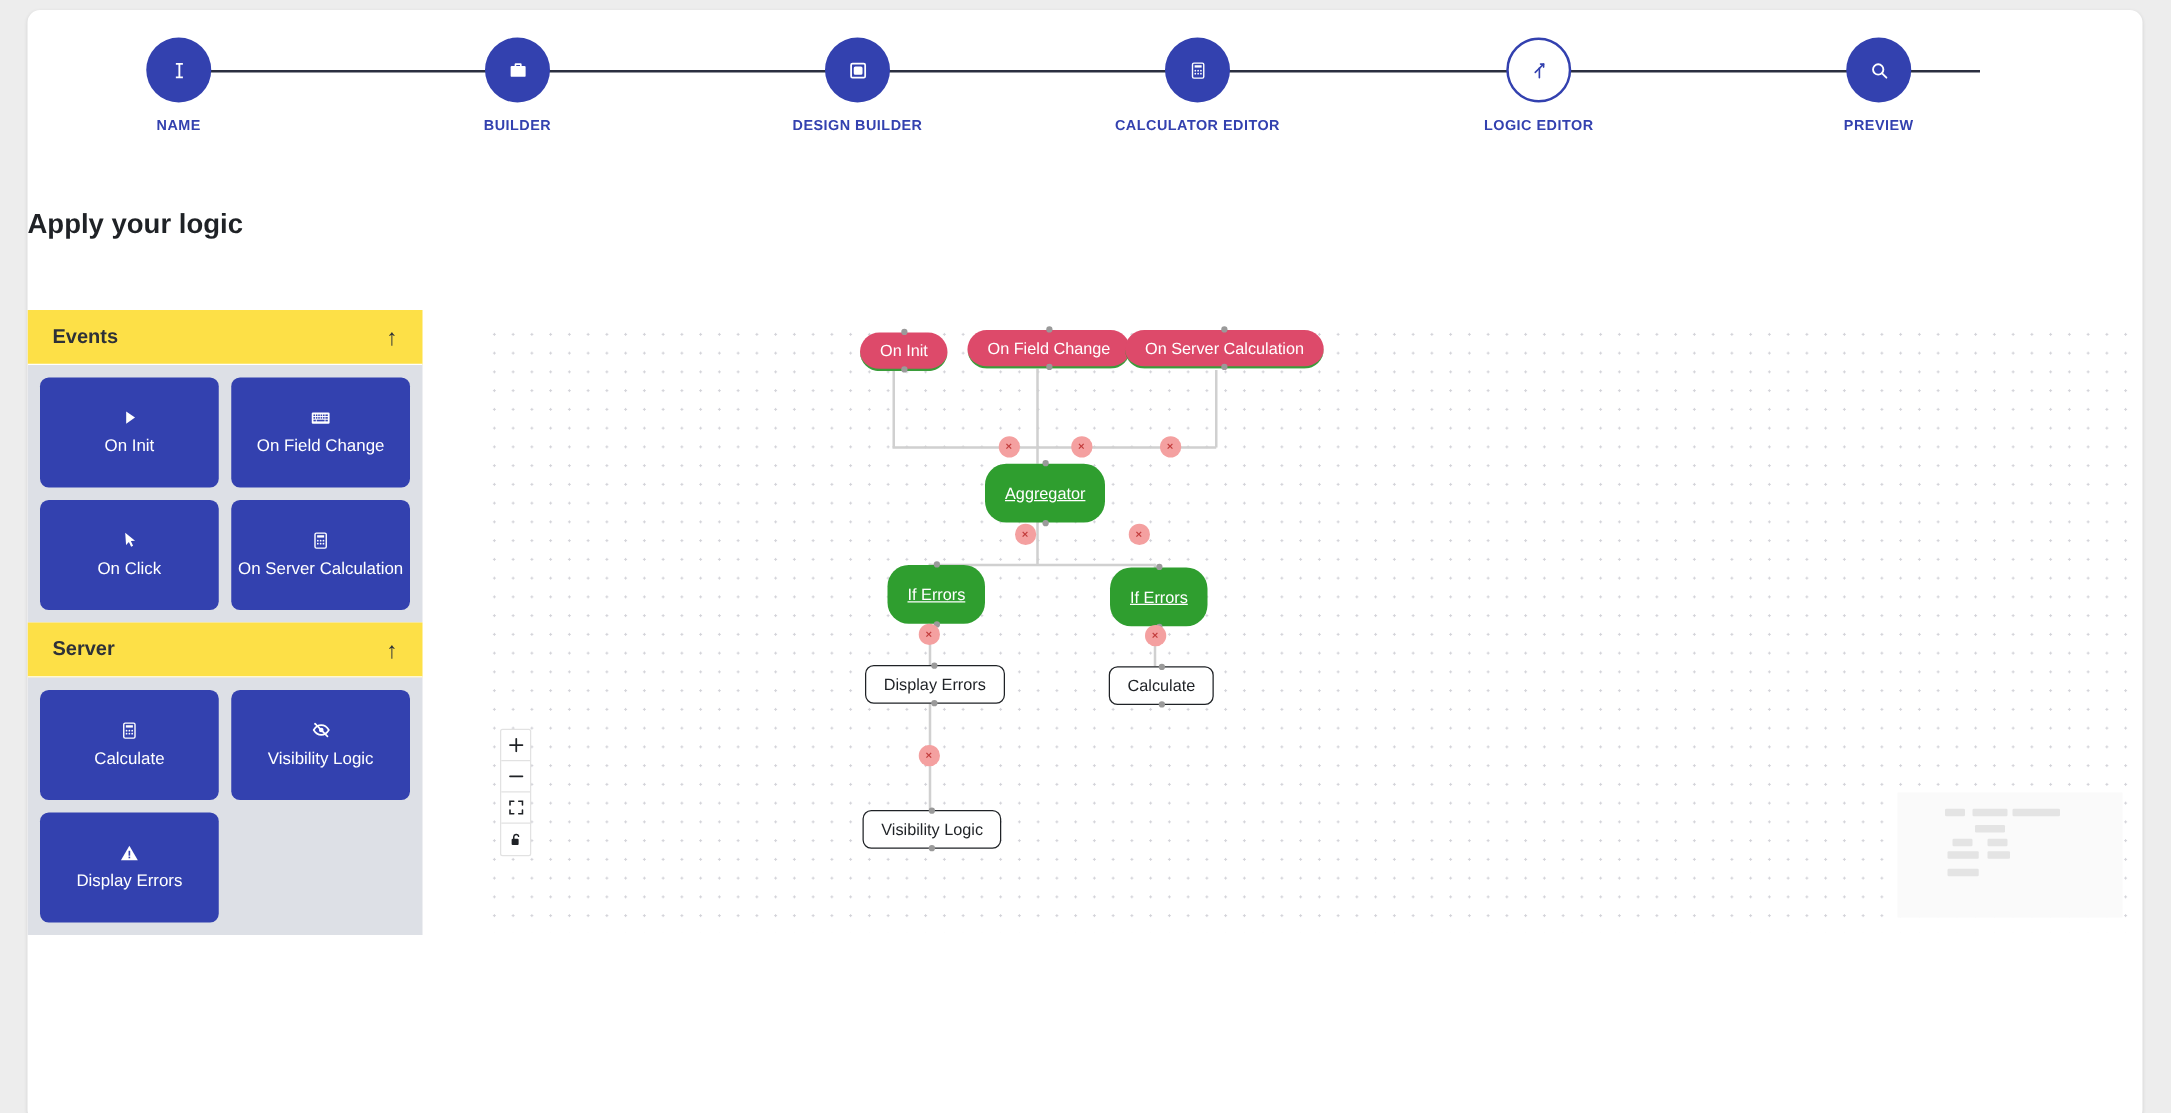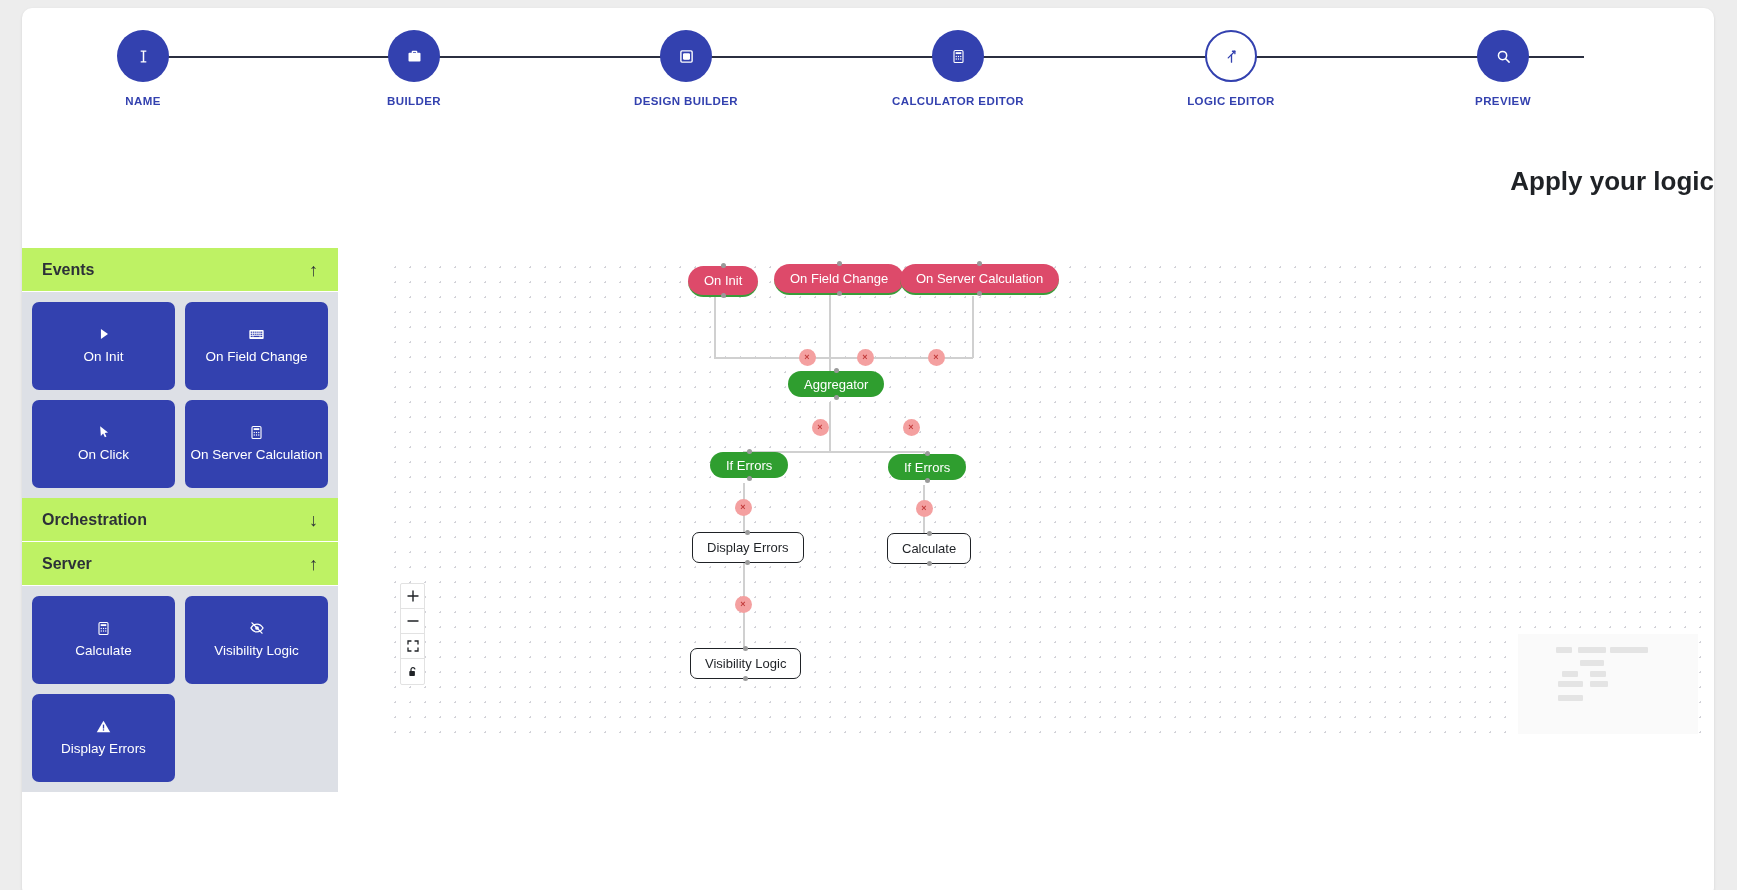--- a/index.html
+++ b/index.html
@@ -65,36 +65,36 @@
     font-weight: 700;
     letter-spacing: 0.4px;
     color: #3341af;
   }
 
   
   .page-title {
     position: absolute;
     top: 158px;
     left: 0; right: 0;
-    text-align: right;
-    font-size: 26px;
+    text-align: left;
+    font-size: 22px;
     font-weight: 700;
     color: #1f2226;
   }
 
   
   .sidebar {
     position: absolute;
     left: 0px; top: 240px;
     width: 316px;
   }
   .panel { width: 316px; }
   .panel-header {
     height: 44px;
-    background: #bef264;
+    background: #fde047;
     display: flex;
     align-items: center;
     justify-content: space-between;
     padding: 0 20px;
     border-bottom: 1px solid #ffffff;
   }
   .panel-header-title {
     font-size: 16px;
     font-weight: 700;
     color: #2d3138;
@@ -158,22 +158,23 @@
     color: #ffffff;
     border-radius: 18px;
     height: 31px;
     padding: 0 16px;
     border-bottom: 2px solid #3a9c3a;
   }
   .node-logic {
     background: #2f9e2f;
     color: #ffffff;
     border-radius: 17px;
-    height: 26px;
+    height: 47px;
     padding: 0 16px;
+    text-decoration: underline;
   }
   .node-action {
     background: #ffffff;
     color: #1f2226;
     border: 1.5px solid #1f2226;
     border-radius: 7px;
     height: 31px;
     padding: 0 14px;
   }
   .port {
@@ -382,26 +383,20 @@
                 <circle cx="8" cy="10.6" r="0.75" fill="currentColor" stroke="none"></circle>
                 <circle cx="10.4" cy="10.6" r="0.75" fill="currentColor" stroke="none"></circle>
               </svg>
             </div>
             <div class="tile-label">On Server Calculation</div>
           </div>
         </div>
       </div>
       <div class="panel">
         <div class="panel-header">
-          <div class="panel-header-title">Orchestration</div>
-          <div class="panel-arrow">↓</div>
-        </div>
-      </div>
-      <div class="panel">
-        <div class="panel-header">
           <div class="panel-header-title">Server</div>
           <div class="panel-arrow">↑</div>
         </div>
         <div class="panel-body">
           <div class="tile">
             <div class="tile-icon">
               <svg width="15" height="15" viewBox="0 0 16 16" fill="none" stroke="currentColor" stroke-width="1.2">
                 <rect x="3.2" y="1.6" width="9.6" height="12.8" rx="1.2"></rect>
                 <rect x="5" y="3.4" width="6" height="2" fill="currentColor" stroke="none"></rect>
                 <circle cx="5.6" cy="8" r="0.75" fill="currentColor" stroke="none"></circle>

